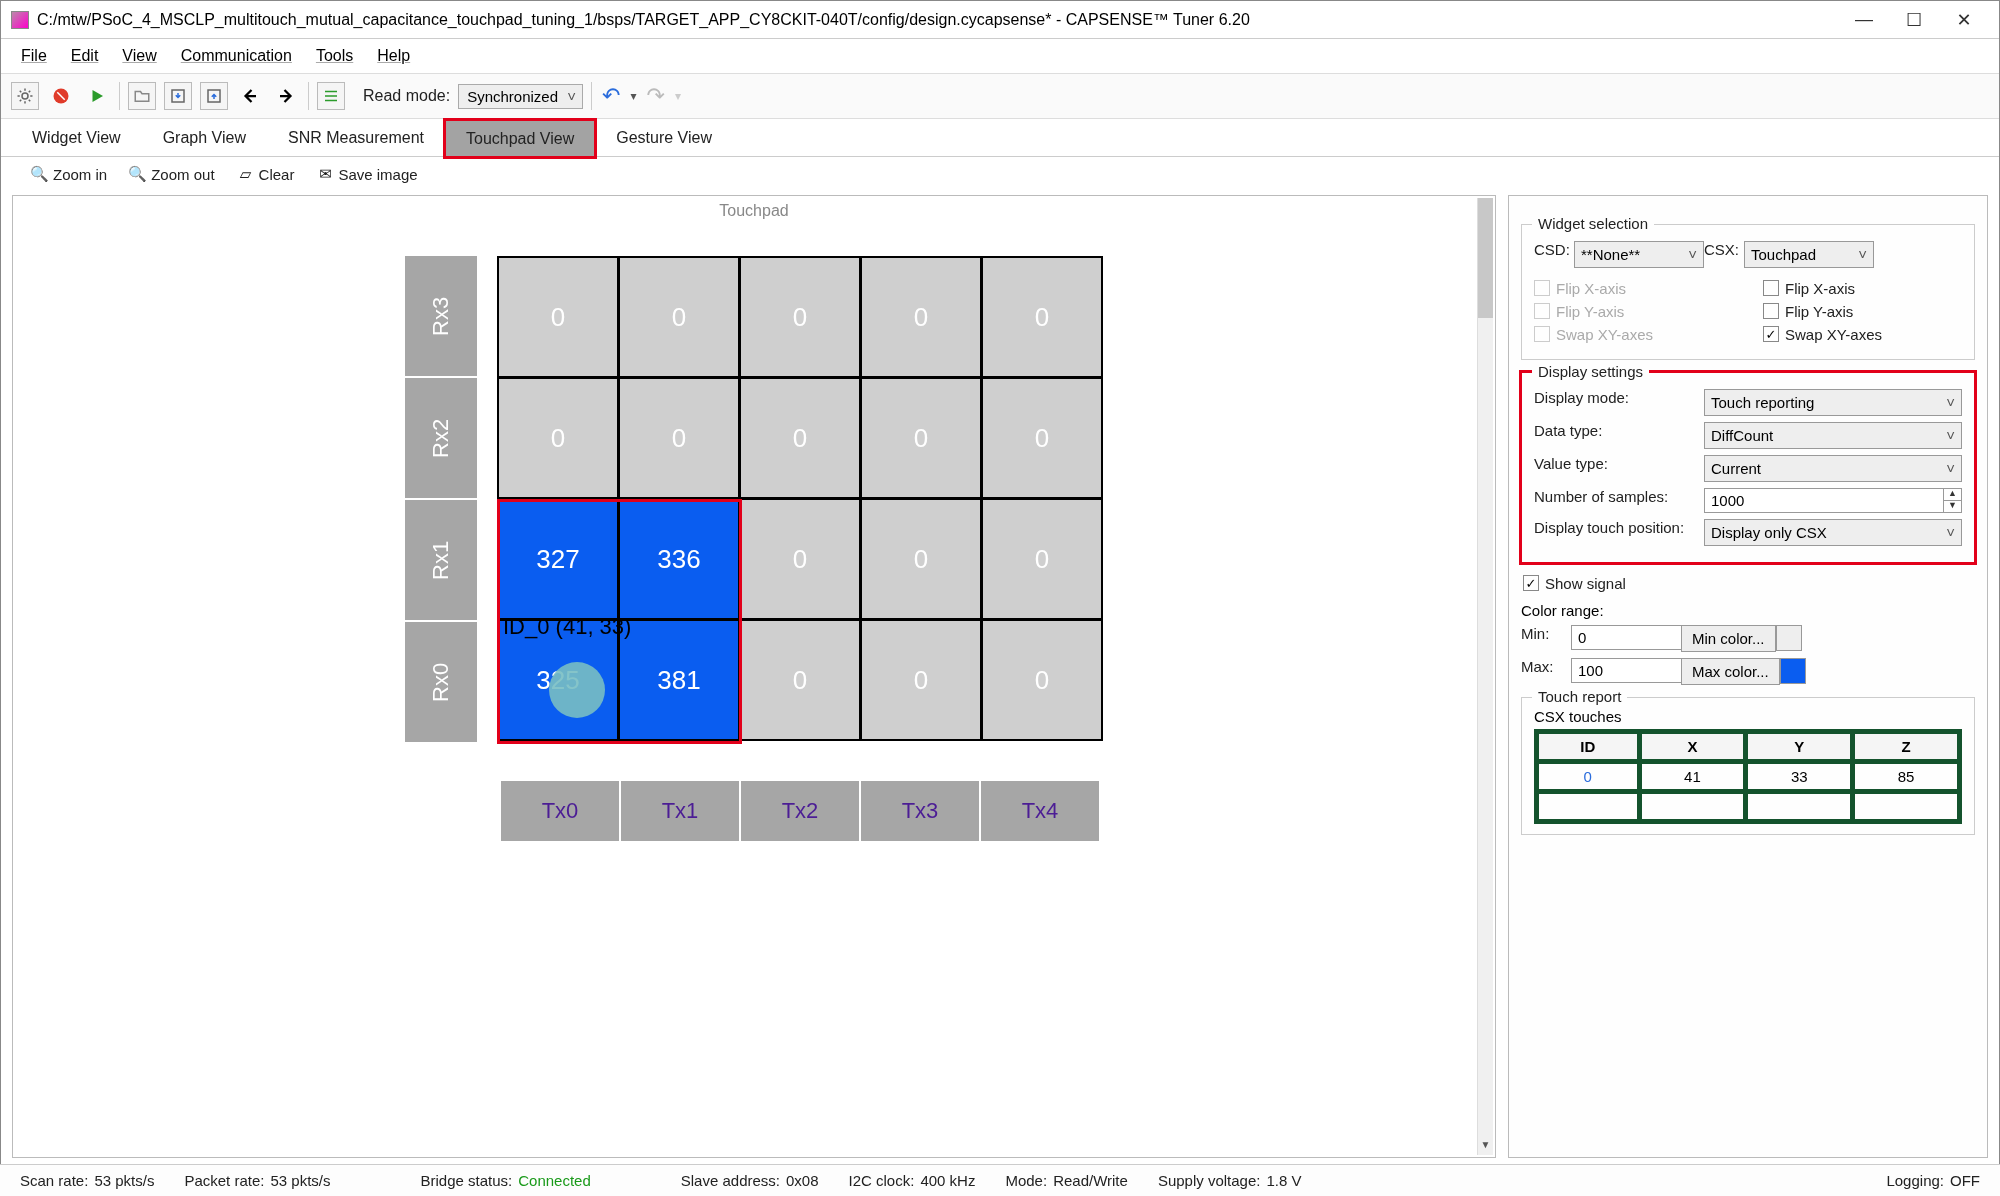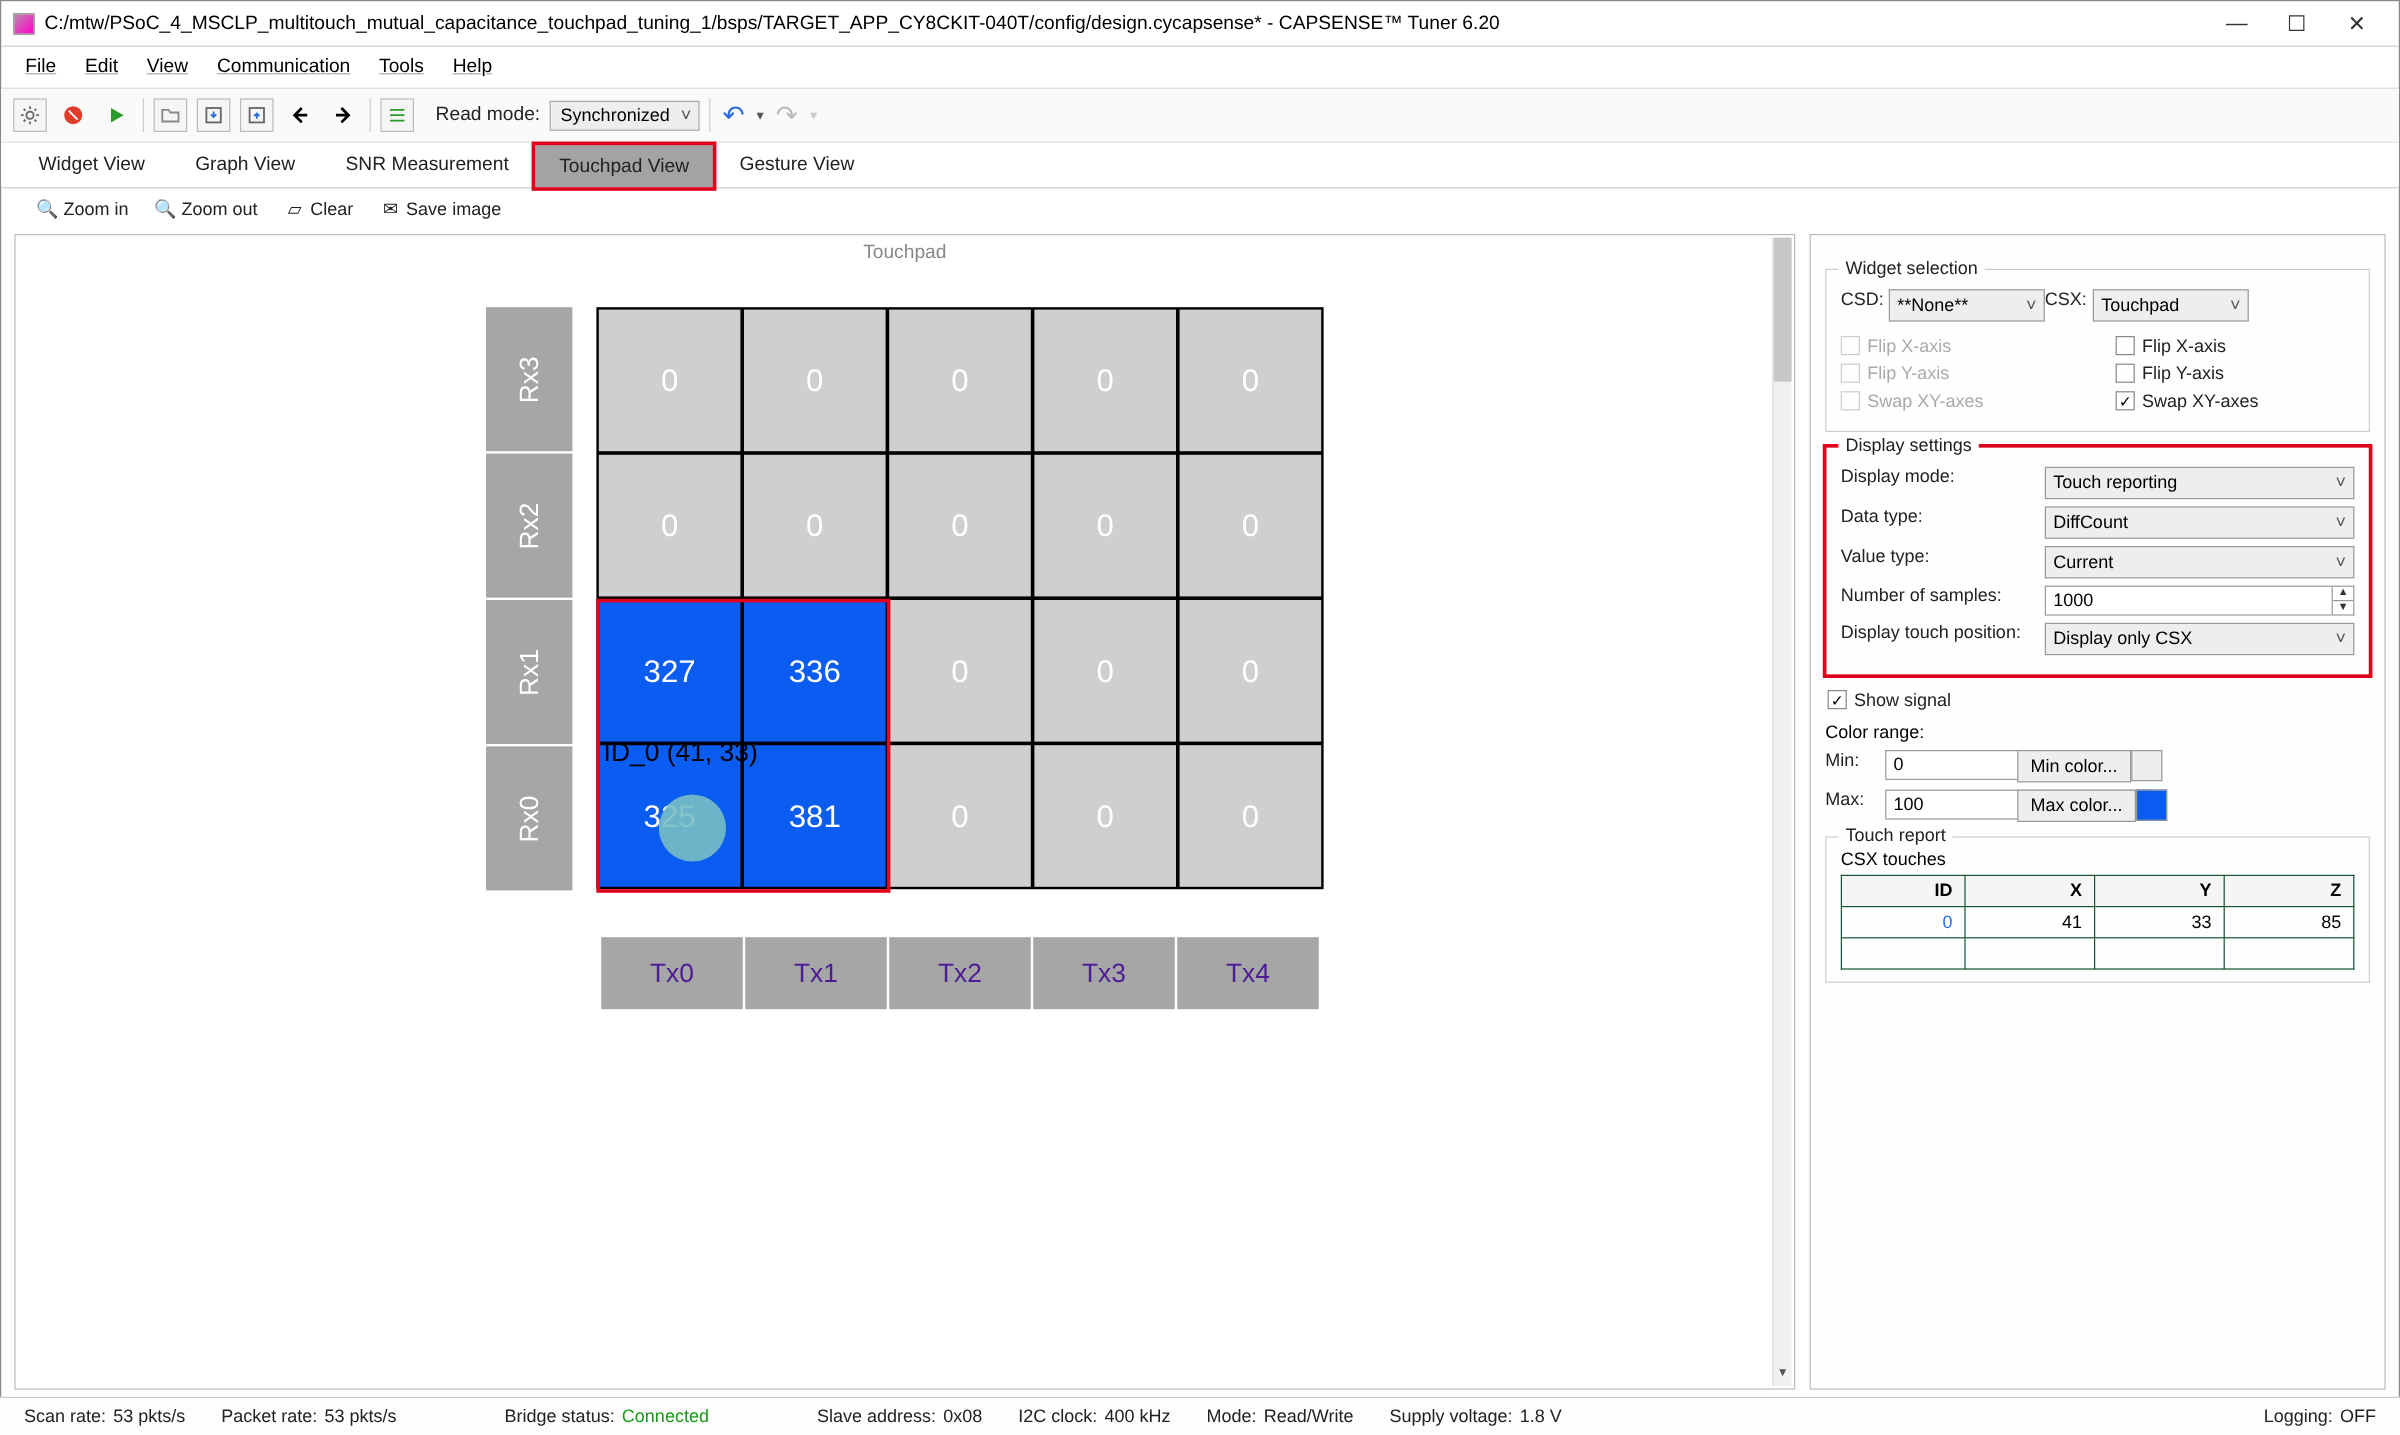--- a/index.html
+++ b/index.html
@@ -78,21 +78,21 @@
   .swatch{ width:26px; height:26px; border:1px solid #999;}
   .cbx{ width:16px;height:16px; border:1px solid #888; display:inline-flex; align-items:center; justify-content:center; font-size:13px; margin-right:6px;}
   .cbx.checked::before{content:"✓"; color:#000;}
   .cbx.disabled{border-color:#ccc;}
   
   .twocol{ display:flex; gap:30px;}
   .twocol .col{flex:1;}
   
   
   table{ border-collapse:collapse; width:100%;}
-  th,td{ border:1px solid #14532d; padding:4px 10px; text-align:right; font-size:15px;}
+  th,td{ border:5px solid #14532d; padding:4px 10px; text-align:center; font-size:15px;}
   th{ background:#f5f5f5;}
   td.idcell{color:#2a6cdc;}
   
   
   .statusbar{ position:absolute; bottom:0; left:0; right:0; height:32px; border-top:1px solid #ccc; display:flex; align-items:center; gap:30px; padding:0 20px; font-size:15px; color:#222; background:#fdfdfd;}
   .statusbar .green{color:#1a9a1a;}
   .statusbar .seg{display:flex; gap:6px;}
 </style>
 </head>
 <body>

